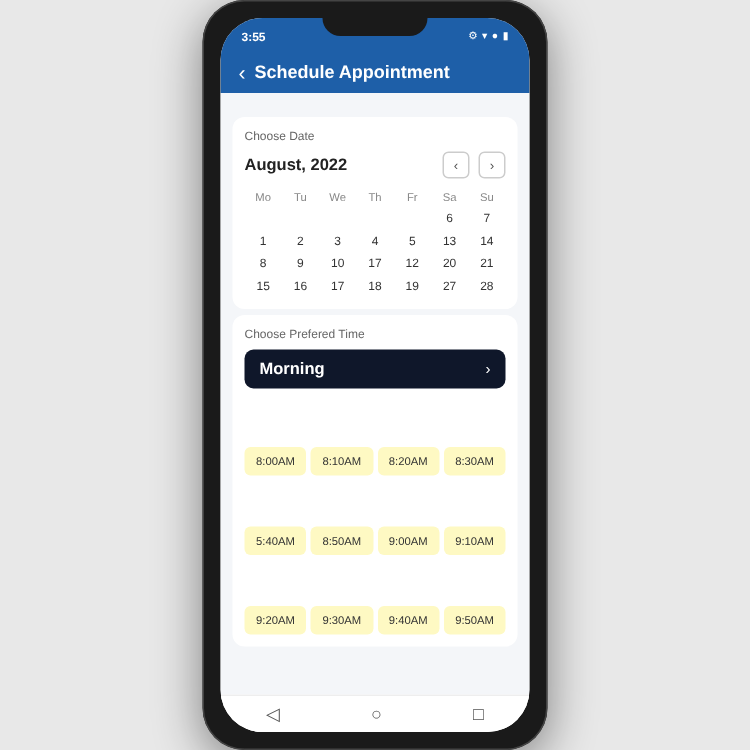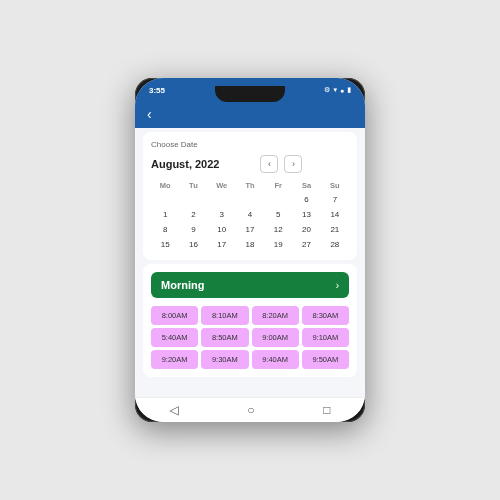--- a/index.html
+++ b/index.html
@@ -8,24 +8,24 @@
       display: flex;
       justify-content: center;
       align-items: center;
       width: 500px;
       height: 500px;
       font-family: 'Segoe UI', Arial, sans-serif;
     }
 
     .phone-outer {
       width: 230px;
-      height: 344px;
+      height: 500px;
       background: #1a1a1a;
-      border-radius: 17px;
-      padding: 0;
+      border-radius: 28px;
+      padding: 12px;
       box-shadow: 0 8px 32px rgba(0,0,0,0.45), inset 0 0 0 1px #444;
       position: relative;
     }
 
     .phone-inner {
       width: 100%;
       height: 100%;
       background: #fff;
       border-radius: 28px;
       overflow: hidden;
@@ -96,34 +96,35 @@
       flex: 1;
       overflow-y: auto;
       background: #f4f6f9;
       display: flex;
       flex-direction: column;
     }
 
     
     .calendar-section {
       background: #fff;
-      margin: 4px 8px 4px 8px;
+      margin: 16px 8px 4px 8px;
       border-radius: 8px;
       padding: 8px;
       flex-shrink: 0;
     }
 
     .section-label {
       color: #666;
       font-size: 8px;
       margin-bottom: 6px;
     }
 
     .calendar-header {
       display: flex;
+      justify-content: space-between;
       align-items: center;
       margin-bottom: 6px;
       gap: 41px;
     }
     .calendar-month {
       font-size: 11px;
       font-weight: 600;
       color: #222;
     }
     .cal-nav {
@@ -148,21 +149,21 @@
       width: 100%;
     }
     .cal-row {
       display: grid;
       grid-template-columns: repeat(7, 1fr);
       text-align: center;
     }
     .cal-day-header {
       font-size: 7.5px;
       color: #888;
-      font-weight: 700;
+      font-weight: 400;
       padding: 2px 0;
     }
     .cal-cell {
       font-size: 8px;
       color: #333;
       padding: 3px 0;
       display: flex;
       align-items: center;
       justify-content: center;
     }
@@ -179,21 +180,21 @@
     
     .time-section {
       background: #fff;
       margin: 0 8px 4px 8px;
       border-radius: 8px;
       padding: 8px;
       flex-shrink: 0;
     }
 
     .time-selector {
-      background: #15803d;
+      background: #0f172a;
       border-radius: 6px;
       display: flex;
       align-items: center;
       justify-content: space-between;
       padding: 7px 10px;
       margin-bottom: 8px;
       cursor: pointer;
     }
     .time-selector-label {
       color: #fff;
@@ -204,27 +205,28 @@
       color: #fff;
       font-size: 10px;
     }
 
     .time-grid {
       display: grid;
       grid-template-columns: repeat(4, 1fr);
       gap: 3px;
     }
     .time-slot {
-      background: #f0abfc;
+      background: #fef9c3;
       border-radius: 4px;
       text-align: center;
       padding: 5px 2px;
       font-size: 7.5px;
       color: #333;
       cursor: pointer;
+      margin-top: 31px;
     }
 
     
     .bottom-btn-wrap {
       padding: 6px 8px;
       flex-shrink: 0;
     }
     .select-token-btn {
       background: #1e5fa8;
       color: #fff;
@@ -264,20 +266,21 @@
       <div class="status-icons">
         <span>⚙</span>
         <span>▾</span>
         <span>●</span>
         <span>▮</span>
       </div>
     </div>
 
     <div class="app-header">
       <span class="back-btn">‹</span>
+      <span class="header-title">Schedule Appointment</span>
     </div>
 
     <div class="content">
 
       <div class="calendar-section">
         <div class="section-label">Choose Date</div>
         <div class="calendar-header">
           <span class="calendar-month">August, 2022</span>
           <div class="cal-nav">
             <div class="cal-nav-btn">‹</div>
@@ -335,20 +338,21 @@
             <div class="cal-cell">19</div>
             <div class="cal-cell">27</div>
             <div class="cal-cell">28</div>
           </div>
 
 
         </div>
       </div>
 
       <div class="time-section">
+        <div class="section-label">Choose Prefered Time</div>
         <div class="time-selector">
           <span class="time-selector-label">Morning</span>
           <span class="time-selector-arrow">›</span>
         </div>
         <div class="time-grid">
           <div class="time-slot">8:00AM</div>
           <div class="time-slot">8:10AM</div>
           <div class="time-slot">8:20AM</div>
           <div class="time-slot">8:30AM</div>
           <div class="time-slot">5:40AM</div>

